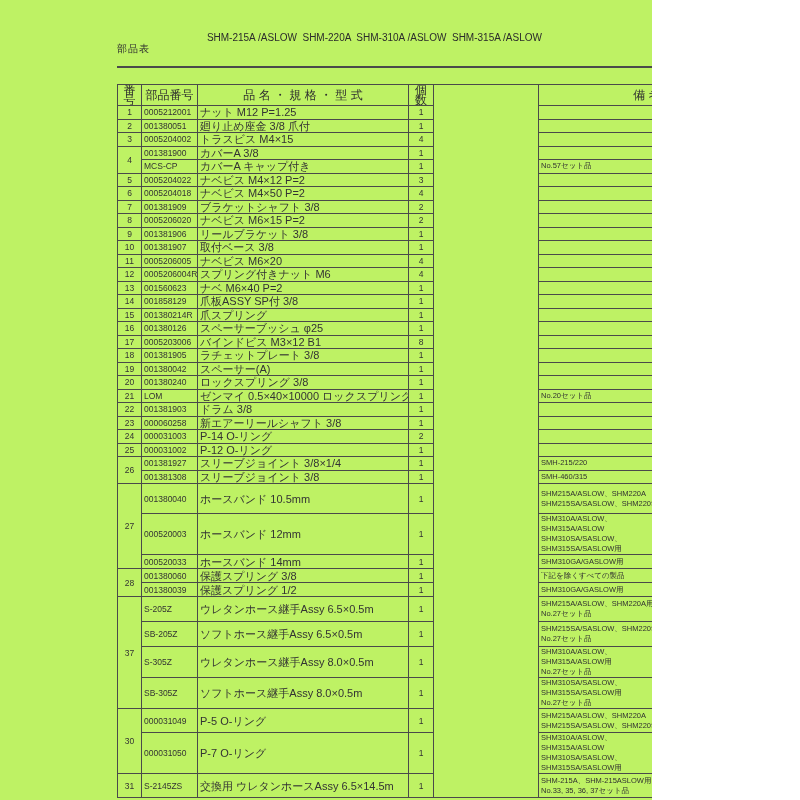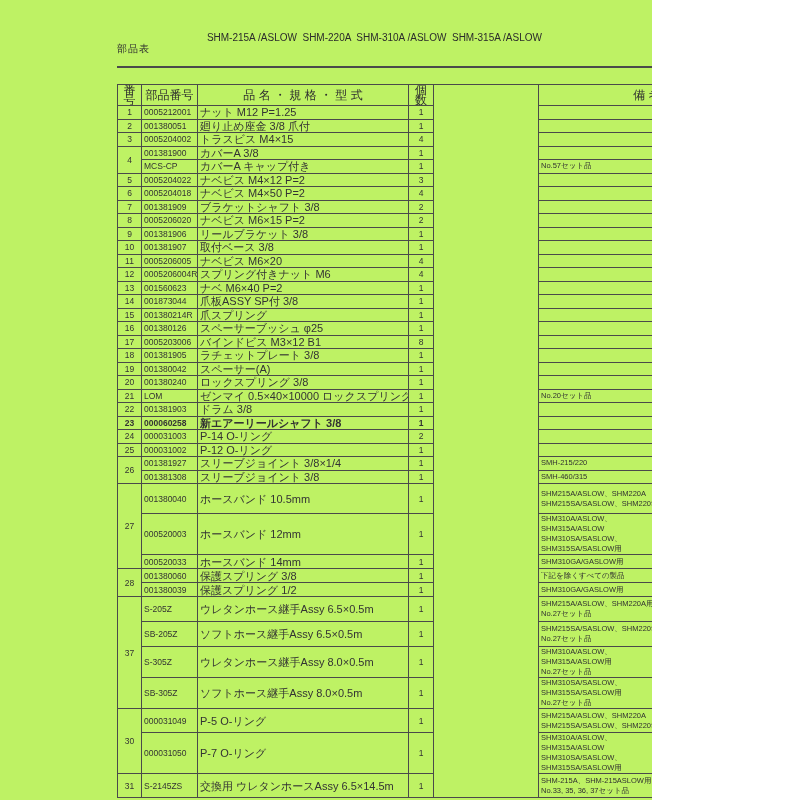--- a/index.html
+++ b/index.html
@@ -184,21 +184,21 @@
         <tr style="height: 13.5px;">
           <td class="c-no" rowspan="1">13</td>
           <td class="c-part">001560623</td>
           <td class="c-name">ナベ M6×40 P=2</td>
           <td class="c-qty">1</td>
           <td class="c-gap"></td>
           <td class="c-remark"></td>
         </tr>
         <tr style="height: 13.5px;">
           <td class="c-no" rowspan="1">14</td>
-          <td class="c-part">001873044</td>
+          <td class="c-part">001858129</td>
           <td class="c-name">爪板ASSY SP付 3/8</td>
           <td class="c-qty">1</td>
           <td class="c-gap"></td>
           <td class="c-remark"></td>
         </tr>
         <tr style="height: 13.5px;">
           <td class="c-no" rowspan="1">15</td>
           <td class="c-part">001380214R</td>
           <td class="c-name">爪スプリング</td>
           <td class="c-qty">1</td>
@@ -254,21 +254,21 @@
           <td class="c-remark">No.20セット品</td>
         </tr>
         <tr style="height: 13.5px;">
           <td class="c-no" rowspan="1">22</td>
           <td class="c-part">001381903</td>
           <td class="c-name">ドラム 3/8</td>
           <td class="c-qty">1</td>
           <td class="c-gap"></td>
           <td class="c-remark"></td>
         </tr>
-        <tr style="height: 13.5px; font-weight: bold;">
+        <tr style="height: 13.5px;">
           <td class="c-no" rowspan="1">23</td>
           <td class="c-part">000060258</td>
           <td class="c-name">新エアーリールシャフト 3/8</td>
           <td class="c-qty">1</td>
           <td class="c-gap"></td>
           <td class="c-remark"></td>
         </tr>
         <tr style="height: 13.5px;">
           <td class="c-no" rowspan="1">24</td>
           <td class="c-part">000031003</td>

